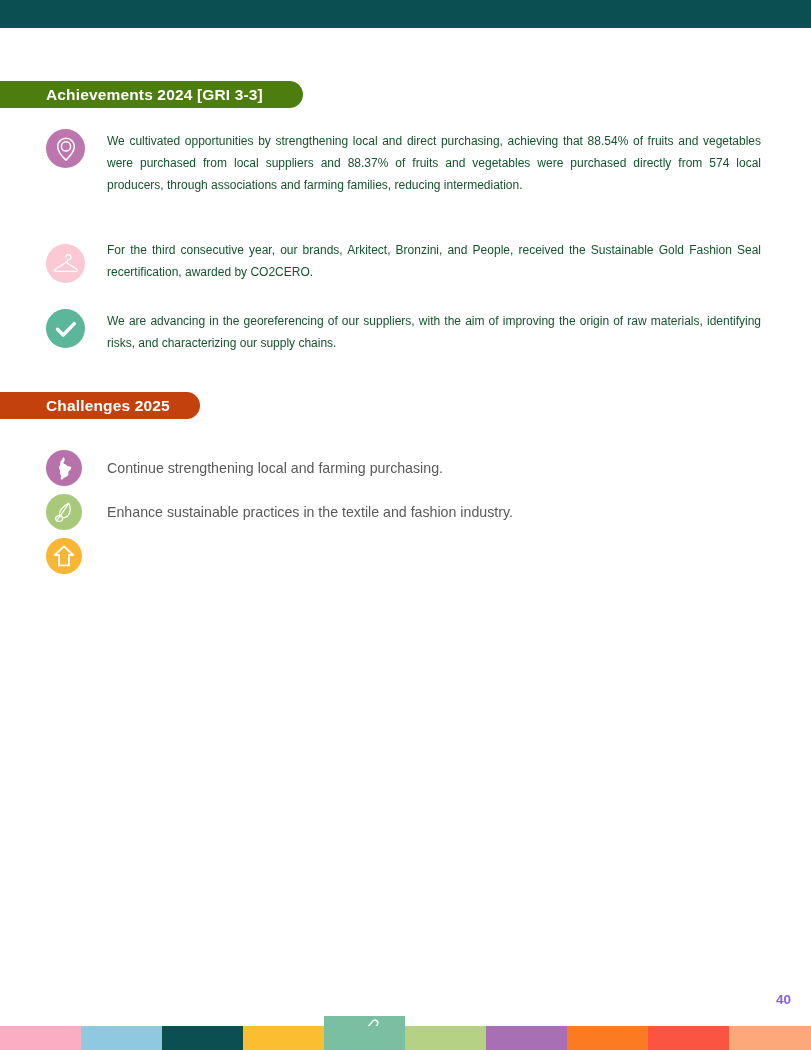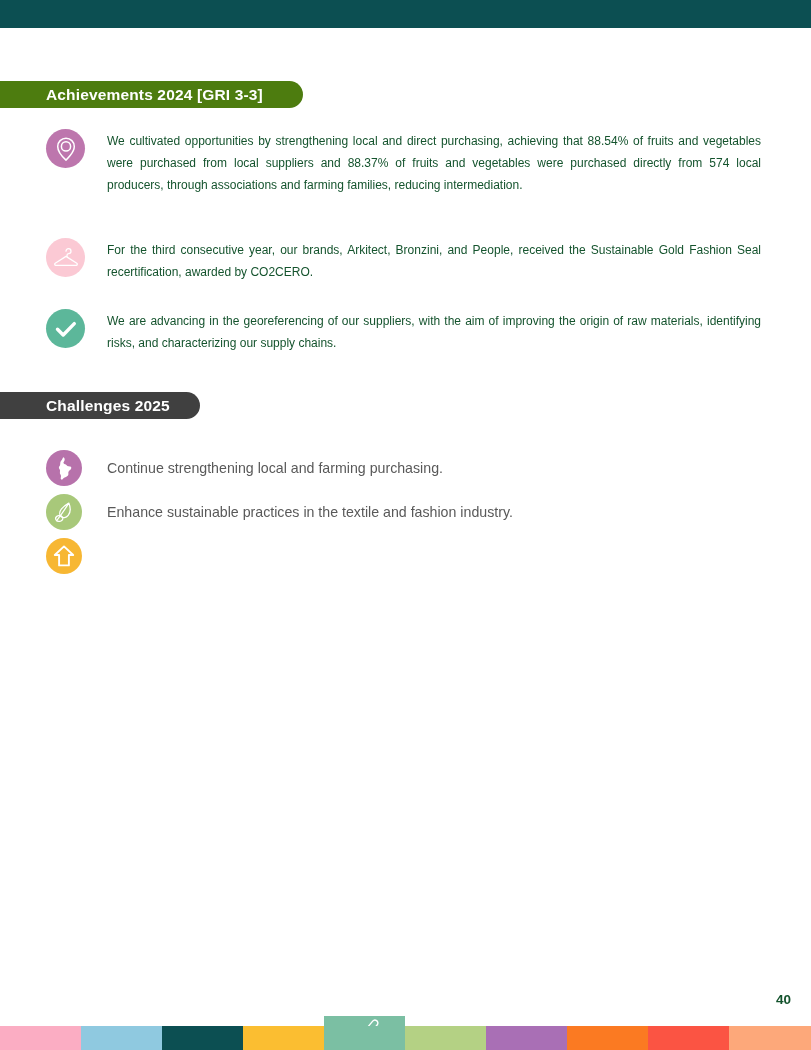--- a/index.html
+++ b/index.html
@@ -49,21 +49,21 @@
 
   
   .ach-row {
     position: absolute;
     left: 46px;
     width: 716px;
     display: flex;
     align-items: flex-start;
   }
   #ach-row-0 { top: 129px; }
-  #ach-row-1 { top: 238px; }
+  #ach-row-1 { top: 238px; align-items: flex-end; }
   #ach-row-2 { top: 309px; }
 
   .icon-circle {
     flex: 0 0 auto;
     width: 39px;
     height: 39px;
     border-radius: 50%;
     display: flex;
     align-items: center;
     justify-content: center;
@@ -109,21 +109,21 @@
     font-size: 14.2px;
     line-height: 20px;
     text-align: left;
   }
 
   
   .page-number {
     position: absolute;
     top: 992px;
     right: 20px;
-    color: #14532d;
+    color: #8b5cf6;
     font-size: 13.5px;
     font-weight: bold;
   }
 
   
   .color-strip {
     position: absolute;
     left: 0;
     bottom: 0;
     width: 811px;
@@ -179,21 +179,21 @@
 
 <div class="ach-row" id="ach-row-2">
   <span class="icon-circle" style="background:#5cb79a">
     <svg width="24" height="20" viewBox="0 0 24 20">
       <path d="M3.5 10.3 9.2 16 20.3 4.6" fill="none" stroke="#ffffff" stroke-width="3.4" stroke-linecap="round" stroke-linejoin="round"></path>
     </svg>
   </span>
   <div class="ach-text">We are advancing in the georeferencing of our suppliers, with the aim of improving the origin of raw materials, identifying risks, and characterizing our supply chains.</div>
 </div>
 
-<div class="pill" id="pill-challenges" style="background: #404040;">
+<div class="pill" id="pill-challenges" style="background: #c2410c;">
   <span class="pill-label">Challenges 2025</span>
 </div>
 
 <div class="chl-row" id="chl-row-0">
   <span class="chl-icon" style="background:#b772ab">
     <svg width="20" height="24" viewBox="0 0 20 24">
       <path d="M9.4 1.3c1.1.6 1.5 1.8 1.2 3-.3 1.1-1.3 1.7-1.1 2.7.2 1 1.4 1 2.3 1.5.9.5 1.3 1.5 2.3 1.8 1 .3 2.2-.1 2.9.6.6.7.2 1.8-.4 2.5-.7.8-1.7 1.3-2.1 2.3-.4 1 .1 2.1-.2 3.1-.3 1-1.3 1.7-2.3 2.1-.9.4-1.9.6-2.6 1.3-.5.5-.7 1.2-1.3 1.4-.7.2-1.3-.4-1.4-1.1-.1-.9.4-1.7.3-2.6-.1-1-.9-1.7-1.1-2.6-.2-1 .3-2 .1-3-.2-1-1.1-1.8-1.1-2.8 0-1 .9-1.7 1.2-2.6.3-.9 0-1.9.3-2.8.3-.9 1.1-1.5 1.6-2.3.5-.8.6-1.8 1.4-2.5z" fill="#ffffff"></path>
     </svg>
   </span>
   <div class="chl-text">Continue strengthening local and farming purchasing.</div>

